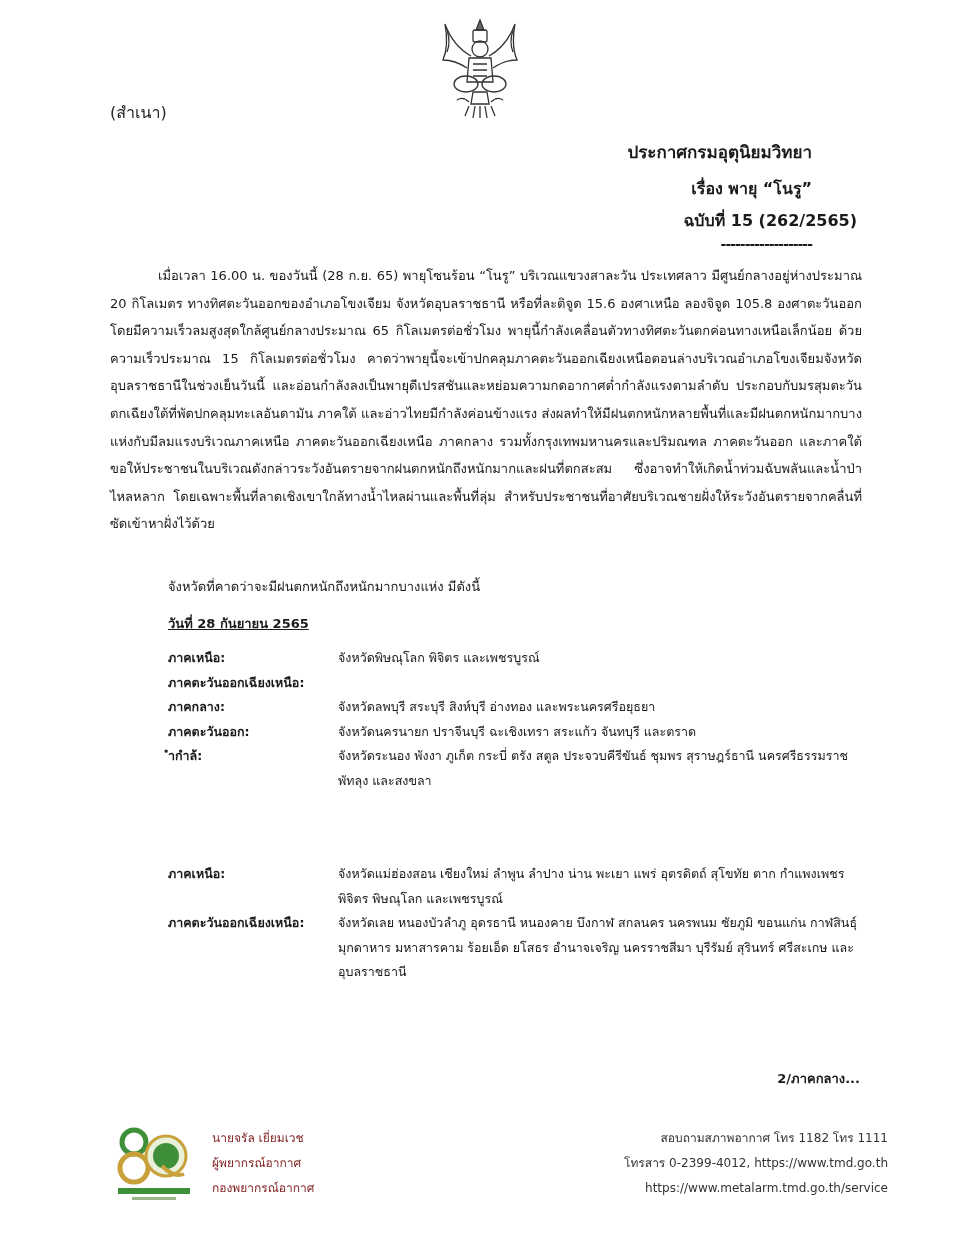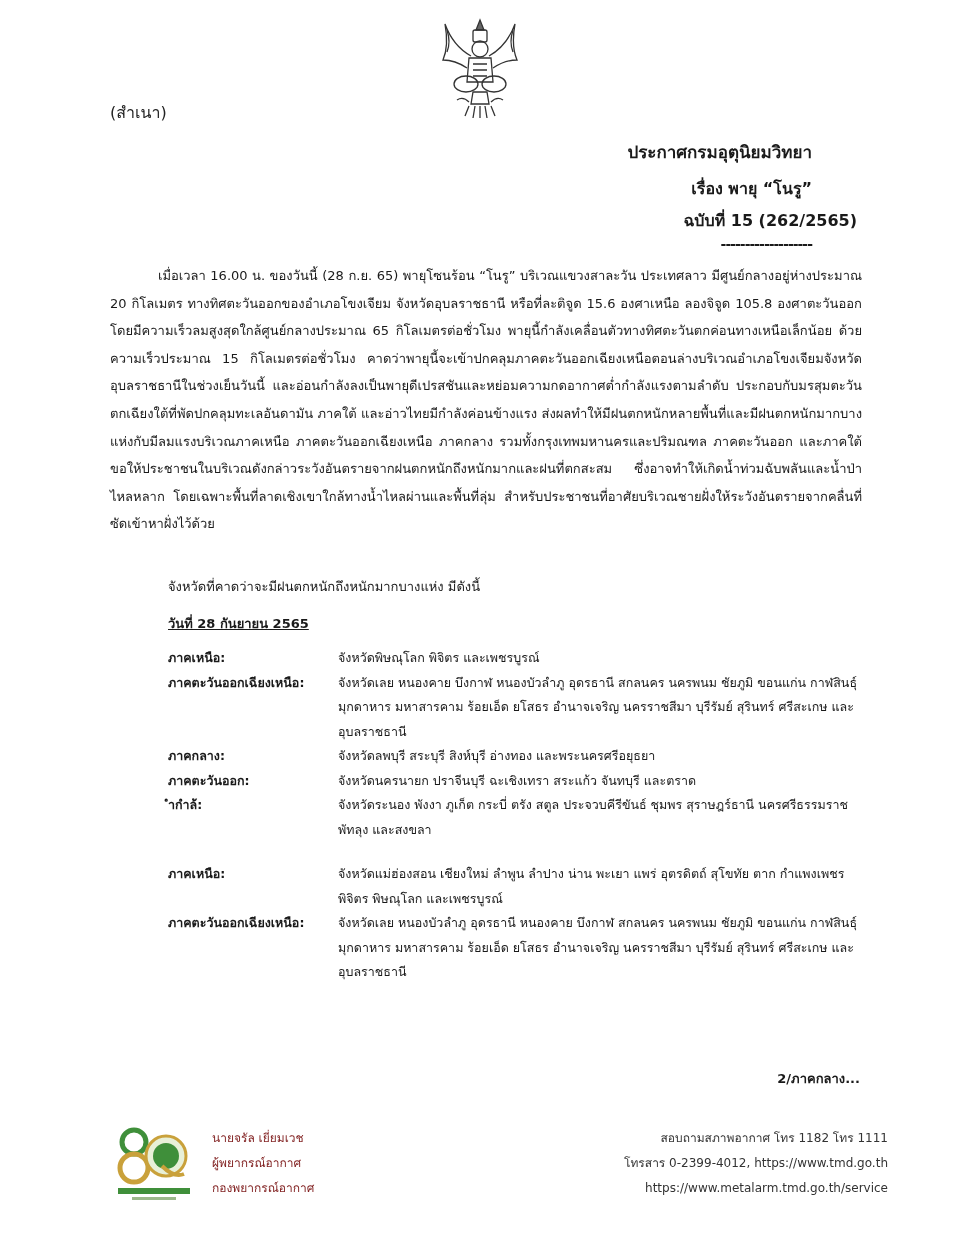--- a/index.html
+++ b/index.html
@@ -73,21 +73,20 @@
   <div class="intro-line">จังหวัดที่คาดว่าจะมีฝนตกหนักถึงหนักมากบางแห่ง มีดังนี้</div>
 
   <div class="day" style="top:613px;">
     <div class="day-title">วันที่ 28 กันยายน 2565</div>
     <div class="region-row">
       <div class="region-name">ภาคเหนือ:</div>
       <div class="region-prov">จังหวัดพิษณุโลก พิจิตร และเพชรบูรณ์</div>
     </div>
     <div class="region-row">
       <div class="region-name">ภาคตะวันออกเฉียงเหนือ:</div>
-      <div class="region-prov">จังหวัดเลย หนองคาย บึงกาฬ หนองบัวลำภู อุดรธานี สกลนคร นครพนม ชัยภูมิ ขอนแก่น กาฬสินธุ์ มุกดาหาร มหาสารคาม ร้อยเอ็ด ยโสธร อำนาจเจริญ นครราชสีมา บุรีรัมย์ สุรินทร์ ศรีสะเกษ และอุบลราชธานี</div>
     </div>
     <div class="region-row">
       <div class="region-name">ภาคกลาง:</div>
       <div class="region-prov">จังหวัดลพบุรี สระบุรี สิงห์บุรี อ่างทอง และพระนครศรีอยุธยา</div>
     </div>
     <div class="region-row">
       <div class="region-name">ภาคตะวันออก:</div>
       <div class="region-prov">จังหวัดนครนายก ปราจีนบุรี ฉะเชิงเทรา สระแก้ว จันทบุรี และตราด</div>
     </div>
     <div class="region-row">

